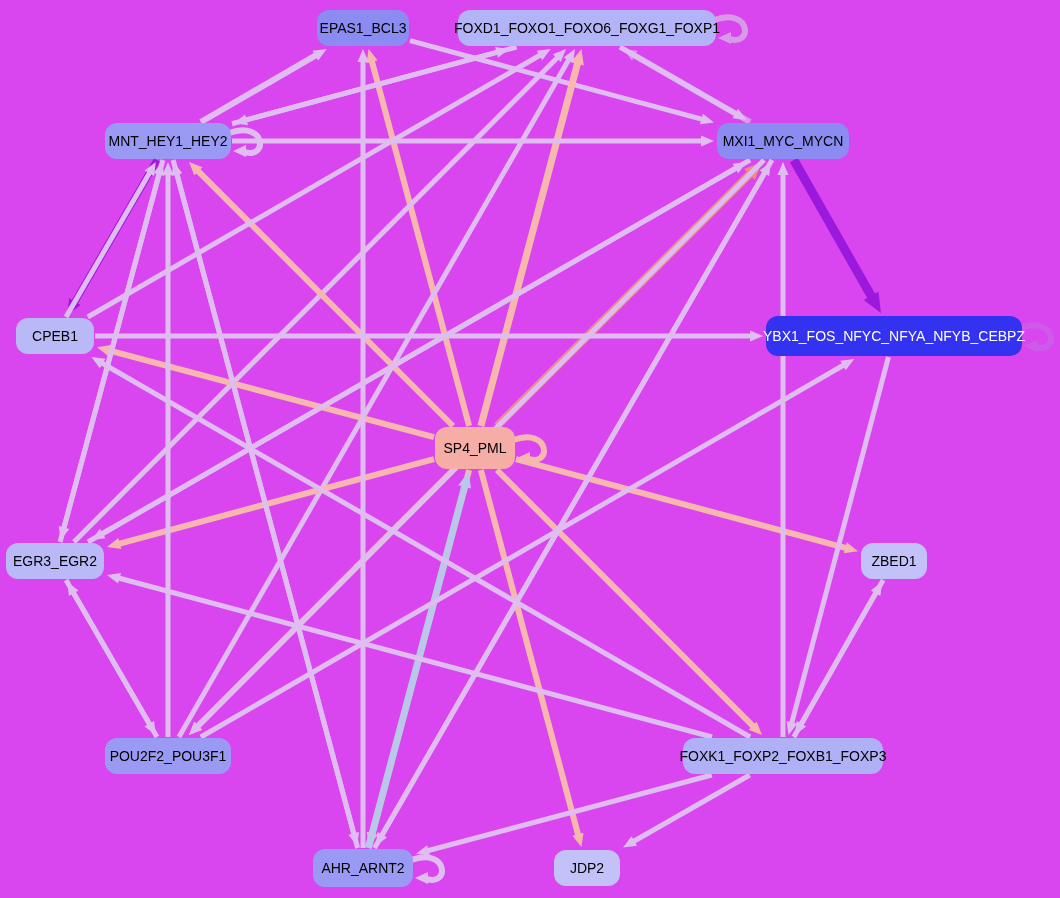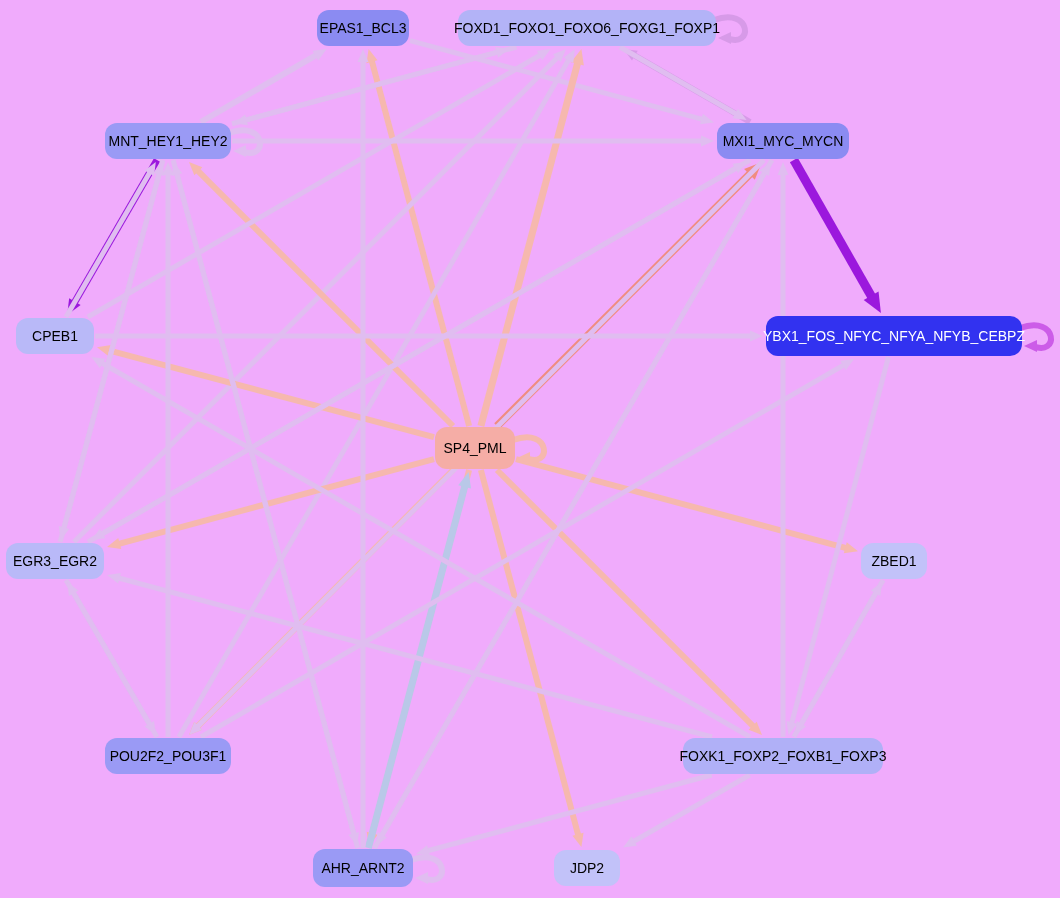--- a/index.html
+++ b/index.html
@@ -4,21 +4,21 @@
 <style>
   html, body {
     margin: 0;
     padding: 0;
     background: #ffffff;
   }
   #canvas-wrap {
     position: relative;
     width: 1060px;
     height: 898px;
-    background: #f0abfc;
+    background: #d946ef;
     overflow: hidden;
     font-family: "Liberation Sans", sans-serif;
   }
   svg#net {
     position: absolute;
     left: 0;
     top: 0;
     width: 1060px;
     height: 898px;
     display: block;

